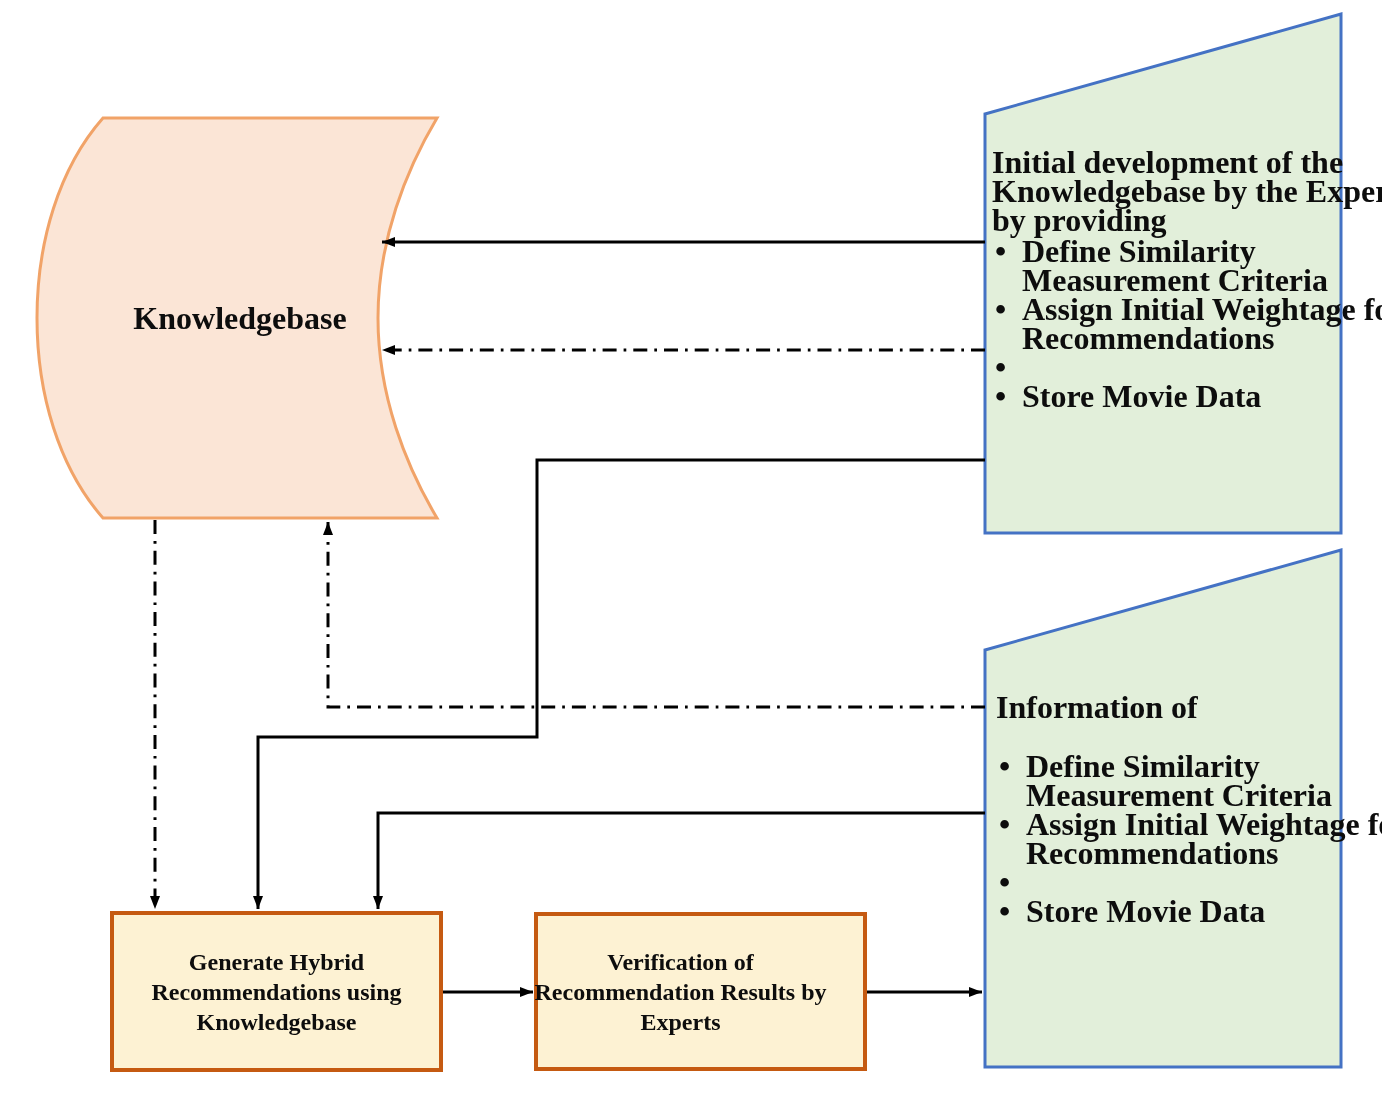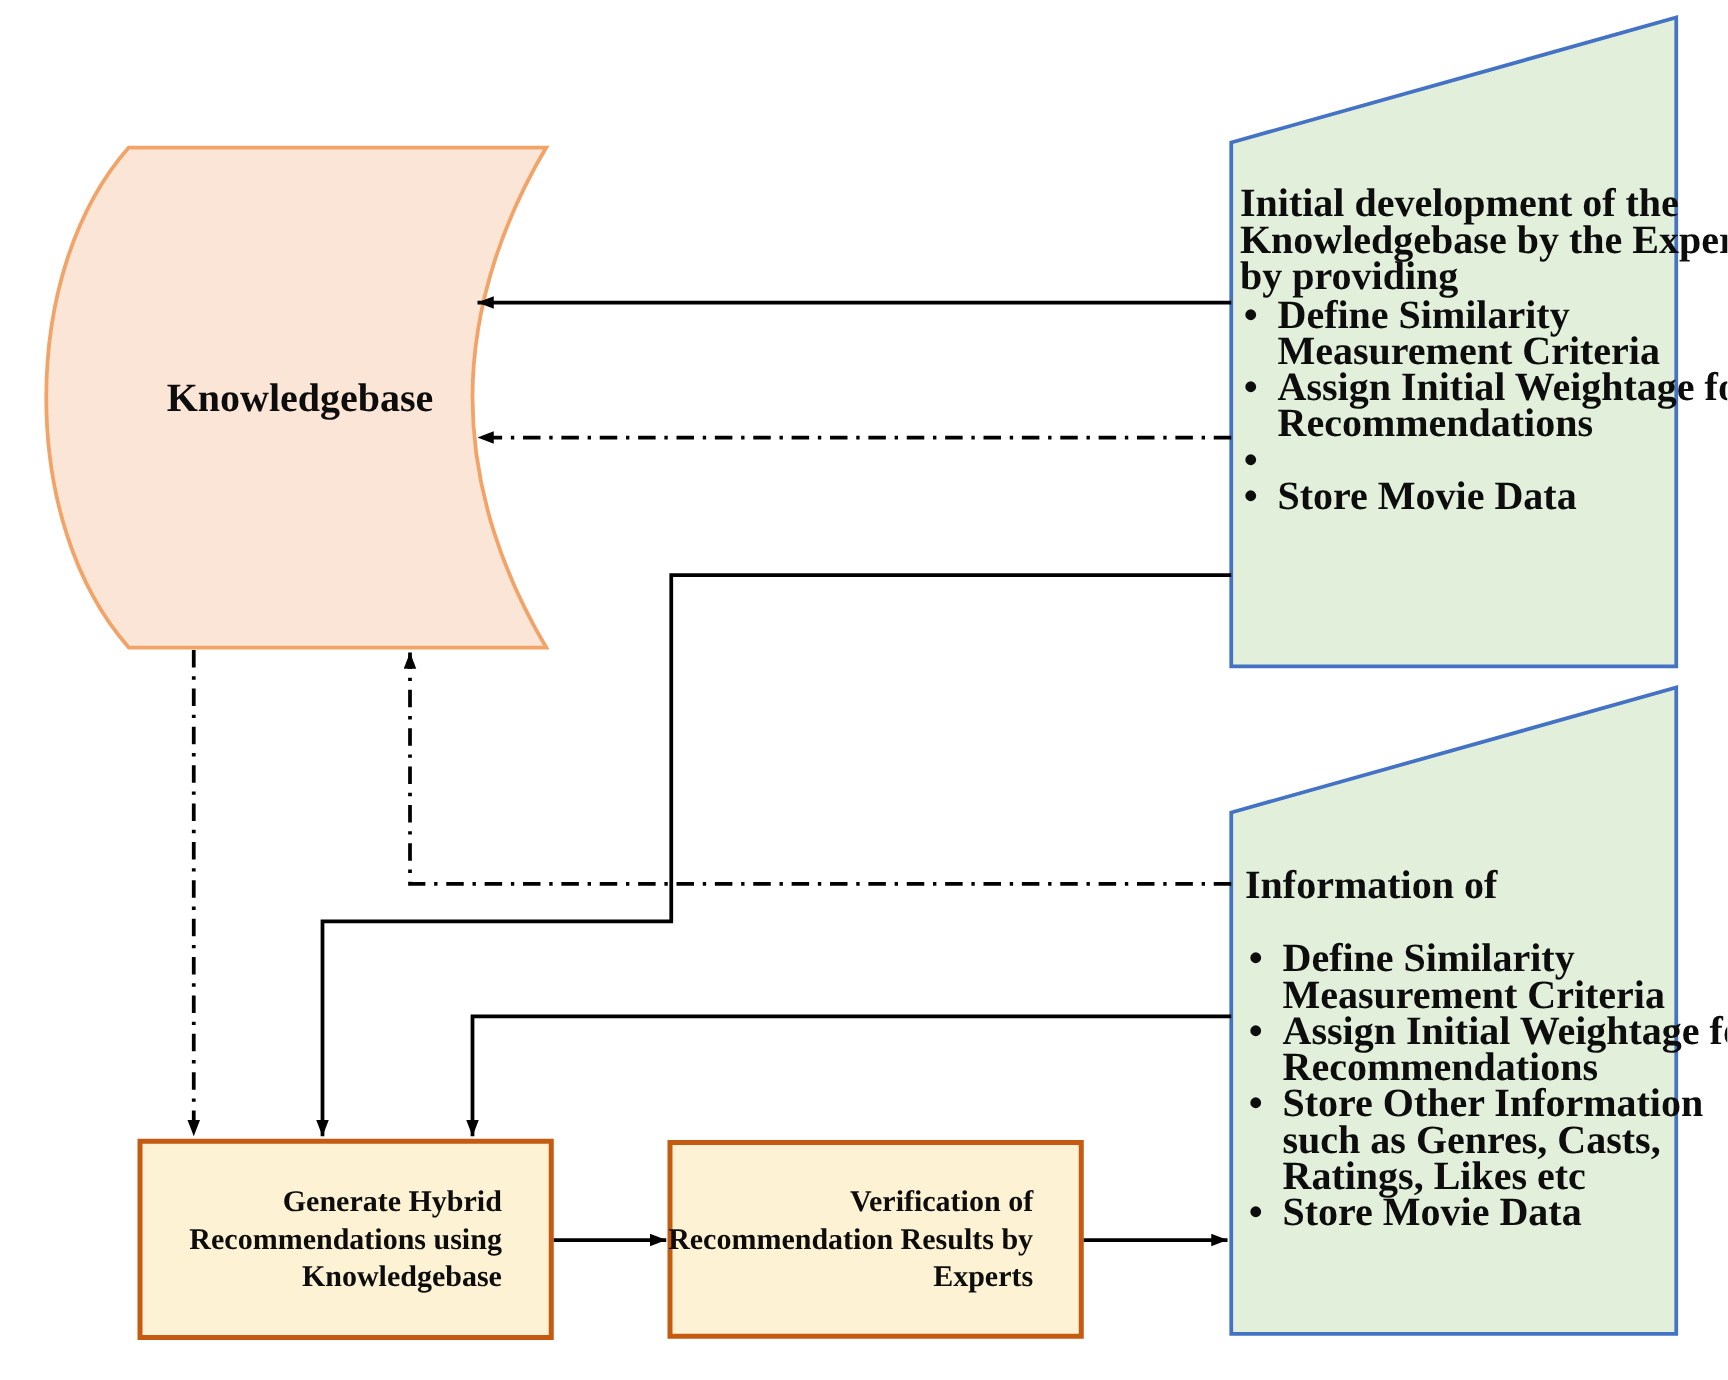--- a/index.html
+++ b/index.html
@@ -37,21 +37,21 @@
   .note1 { left:992px; top:148px; width:348px; line-height:29px; }
   .note2 { left:996px; top:693px; width:344px; line-height:29px; }
   .note1 .bullets { margin-top:2px; }
   .note2 .bullets { margin-top:30px; }
   .bullet-row { display:flex; align-items:flex-start; }
   .bullet-marker { flex:0 0 30px; text-indent:3px; }
   .bullet-text { white-space:pre; }
 
   .process-label {
     position:absolute; display:flex; align-items:center; justify-content:center;
-    text-align:right; font-size:24px; font-weight:bold; line-height:30px;
+    text-align:center; font-size:24px; font-weight:bold; line-height:30px;
     white-space:pre;
   }
   .generate-label     { left:112px; top:913px; width:329px; height:157px; }
   .verification-label { left:516px; top:914px; width:329px; height:155px; }
 </style>
 </head>
 <body>
 
 <div class="canvas">
 
@@ -115,23 +115,20 @@
         <span class="bullet-text">Define Similarity
 Measurement Criteria</span>
       </div>
       <div class="bullet-row">
         <span class="bullet-marker">•</span>
         <span class="bullet-text">Assign Initial Weightage for
 Recommendations</span>
       </div>
       <div class="bullet-row">
         <span class="bullet-marker">•</span>
-        <span class="bullet-text">Store Other Information
-such as Genres, Casts,
-Ratings, Likes etc</span>
       </div>
       <div class="bullet-row">
         <span class="bullet-marker">•</span>
         <span class="bullet-text">Store Movie Data</span>
       </div>
     </div>
   </div>
 
   <div class="process-label generate-label">Generate Hybrid
 Recommendations using

